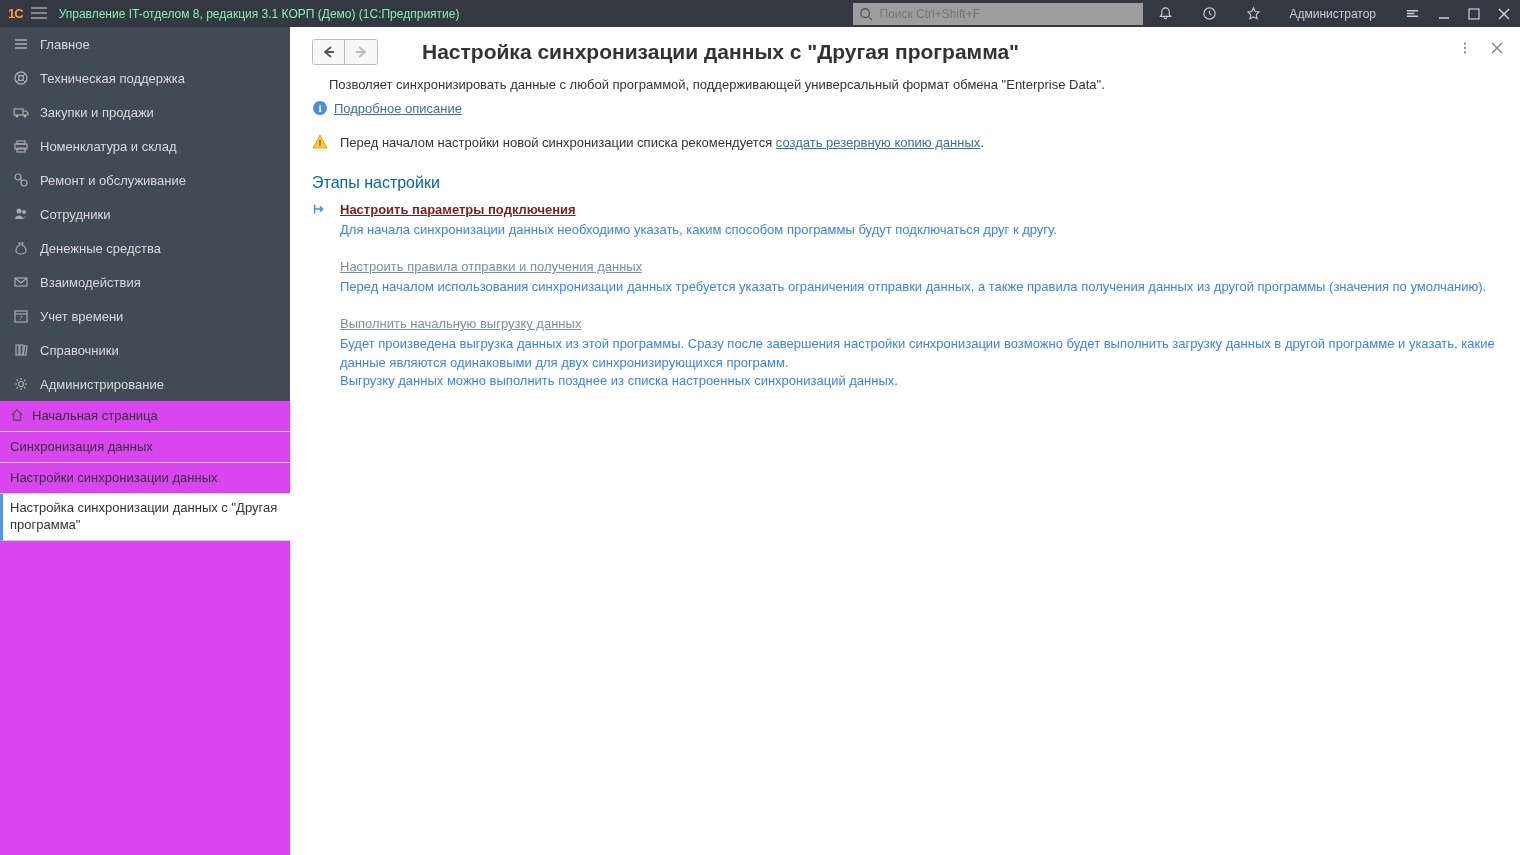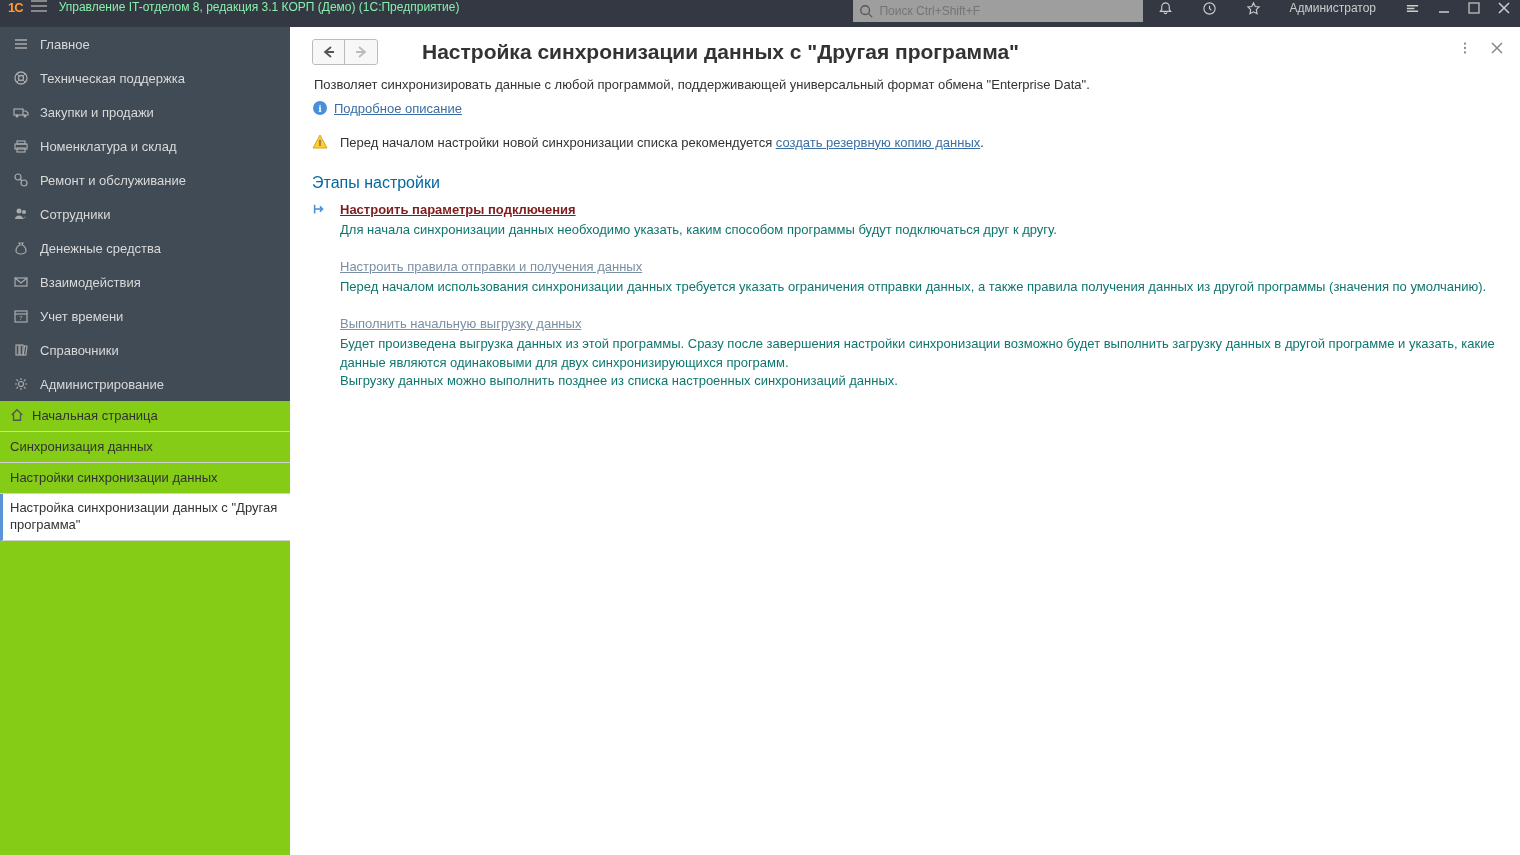--- a/index.html
+++ b/index.html
@@ -1,19 +1,19 @@
 <!DOCTYPE html>
 <html><head>
 <meta charset="utf-8">
 <style>
 * { margin: 0; padding: 0; box-sizing: border-box; }
 body { font-family: Arial, sans-serif; font-size: 13px; color: #333; width: 1520px; height: 855px; overflow: hidden; background: #fff; }
 
 
-.titlebar { height: 27px; background: #333842; display: flex; align-items: flex-start; padding: 0 8px; color: #d0d0d0; }
+.titlebar { height: 27px; background: #333842; display: flex; align-items: center; padding: 0 8px; color: #d0d0d0; }
 .logo { color: #ff9933; font-weight: bold; font-size: 13px; margin-right: 8px; letter-spacing: -1px; }
 .hamburger-top { width: 16px; height: 14px; margin-right: 12px; cursor: pointer; }
 .hamburger-top span { display: block; height: 2px; background: #888; margin-bottom: 3px; }
 .app-title { font-size: 12px; color: #86efac; flex: 0 0 auto; }
 .titlebar-spacer { flex: 1; }
 .searchbox { width: 290px; height: 22px; background: #9e9e9e; display: flex; align-items: center; padding: 0 6px; margin-right: 6px; }
 .searchbox svg { width: 14px; height: 14px; margin-right: 6px; flex-shrink: 0; }
 .searchbox input { background: transparent; border: none; outline: none; font-size: 12px; color: #555; width: 100%; }
 .titlebar-icons { display: flex; align-items: center; gap: 28px; padding: 0 8px; }
 .titlebar-icon { width: 16px; height: 16px; cursor: pointer; display: flex; align-items: center; justify-content: center; }
@@ -23,21 +23,21 @@
 
 
 .layout { display: flex; height: calc(100% - 27px); }
 
 
 .sidebar { width: 290px; background: #414b55; display: flex; flex-direction: column; }
 .sidebar-top { flex: 0 0 auto; }
 .nav-item { height: 34px; display: flex; align-items: center; padding: 0 12px; color: #d9d9d9; font-size: 13px; cursor: pointer; }
 .nav-icon { width: 18px; height: 18px; margin-right: 10px; flex-shrink: 0; display: flex; align-items: center; justify-content: center; }
 
-.sidebar-bottom { background: #84cc16; flex: 1; border-right: 0; }
+.sidebar-bottom { background: #d946ef; flex: 1; border-right: 0; }
 .subnav-item { min-height: 31px; display: flex; align-items: center; padding: 6px 10px; color: #333; font-size: 13px; cursor: pointer; border-bottom: 1px solid #d0d0d0; line-height: 1.3; }
 .subnav-item.has-icon { padding-left: 10px; }
 .subnav-item .sub-icon { width: 16px; height: 16px; margin-right: 6px; flex-shrink: 0; }
 .subnav-item.active { background: #fff; border-left: 3px solid #5a94d6; padding-left: 7px; }
 
 
 .main { flex: 1; background: #fff; position: relative; padding: 12px 22px; overflow: auto; }
 .main-header { display: flex; align-items: center; margin-bottom: 12px; }
 .nav-buttons { display: flex; border: 1px solid #bbb; border-radius: 3px; margin-right: 44px; }
 .nav-btn { width: 32px; height: 24px; display: flex; align-items: center; justify-content: center; cursor: pointer; background: #f7f7f7; }
@@ -54,21 +54,21 @@
 
 .warning-row { display: flex; align-items: center; margin-bottom: 24px; margin-top: 14px; }
 .warn-icon { width: 16px; height: 16px; margin-right: 12px; }
 
 .section-title { color: #0369a1; font-size: 16px; margin-bottom: 10px; }
 .step-row { display: flex; margin-bottom: 6px; }
 .step-marker { width: 28px; flex-shrink: 0; }
 .step-content { flex: 1; }
 .step-link { color: #7f1d1d; text-decoration: underline; font-weight: bold; cursor: pointer; font-size: 13px; }
 .step-link.muted { color: #7a8fa3; font-weight: normal; }
-.step-desc { font-size: 13px; color: #0f766e; margin-top: 4px; margin-bottom: 14px; line-height: 1.4; }
+.step-desc { font-size: 13px; color: #3b82f6; margin-top: 4px; margin-bottom: 14px; line-height: 1.4; }
 
 svg { display: block; }
 </style>
 </head>
 <body>
 
 <div class="titlebar">
   <span class="logo">1C</span>
   <div class="hamburger-top">
     <span></span>
@@ -284,21 +284,21 @@
           </div>
         <div class="nav-btn">
             <svg width="16" height="12" viewBox="0 0 16 12">
               <path d="M6 1l6 5-6 5M12 6H3" fill="none" stroke="#bbb" stroke-width="1.8"></path>
             </svg>
           </div>
       </div>
       <h1 class="page-title">Настройка синхронизации данных с "Другая программа"</h1>
     </div>
 
-    <div class="intro-text" style="margin-left:2px;">Позволяет синхронизировать данные с любой программой, поддерживающей универсальный формат обмена "Enterprise Data".</div>
+    <div class="intro-text" style="margin-left:17px;">Позволяет синхронизировать данные с любой программой, поддерживающей универсальный формат обмена "Enterprise Data".</div>
 
     <div class="info-row">
       <span class="info-icon">
           <svg width="16" height="16" viewBox="0 0 16 16">
             <circle cx="8" cy="8" r="7" fill="#4a90d9"></circle>
             <text x="8" y="12" font-size="11" font-weight="bold" fill="#fff" text-anchor="middle" font-family="serif">i</text>
           </svg>
         </span>
       <a class="link">Подробное описание</a>
     </div>

